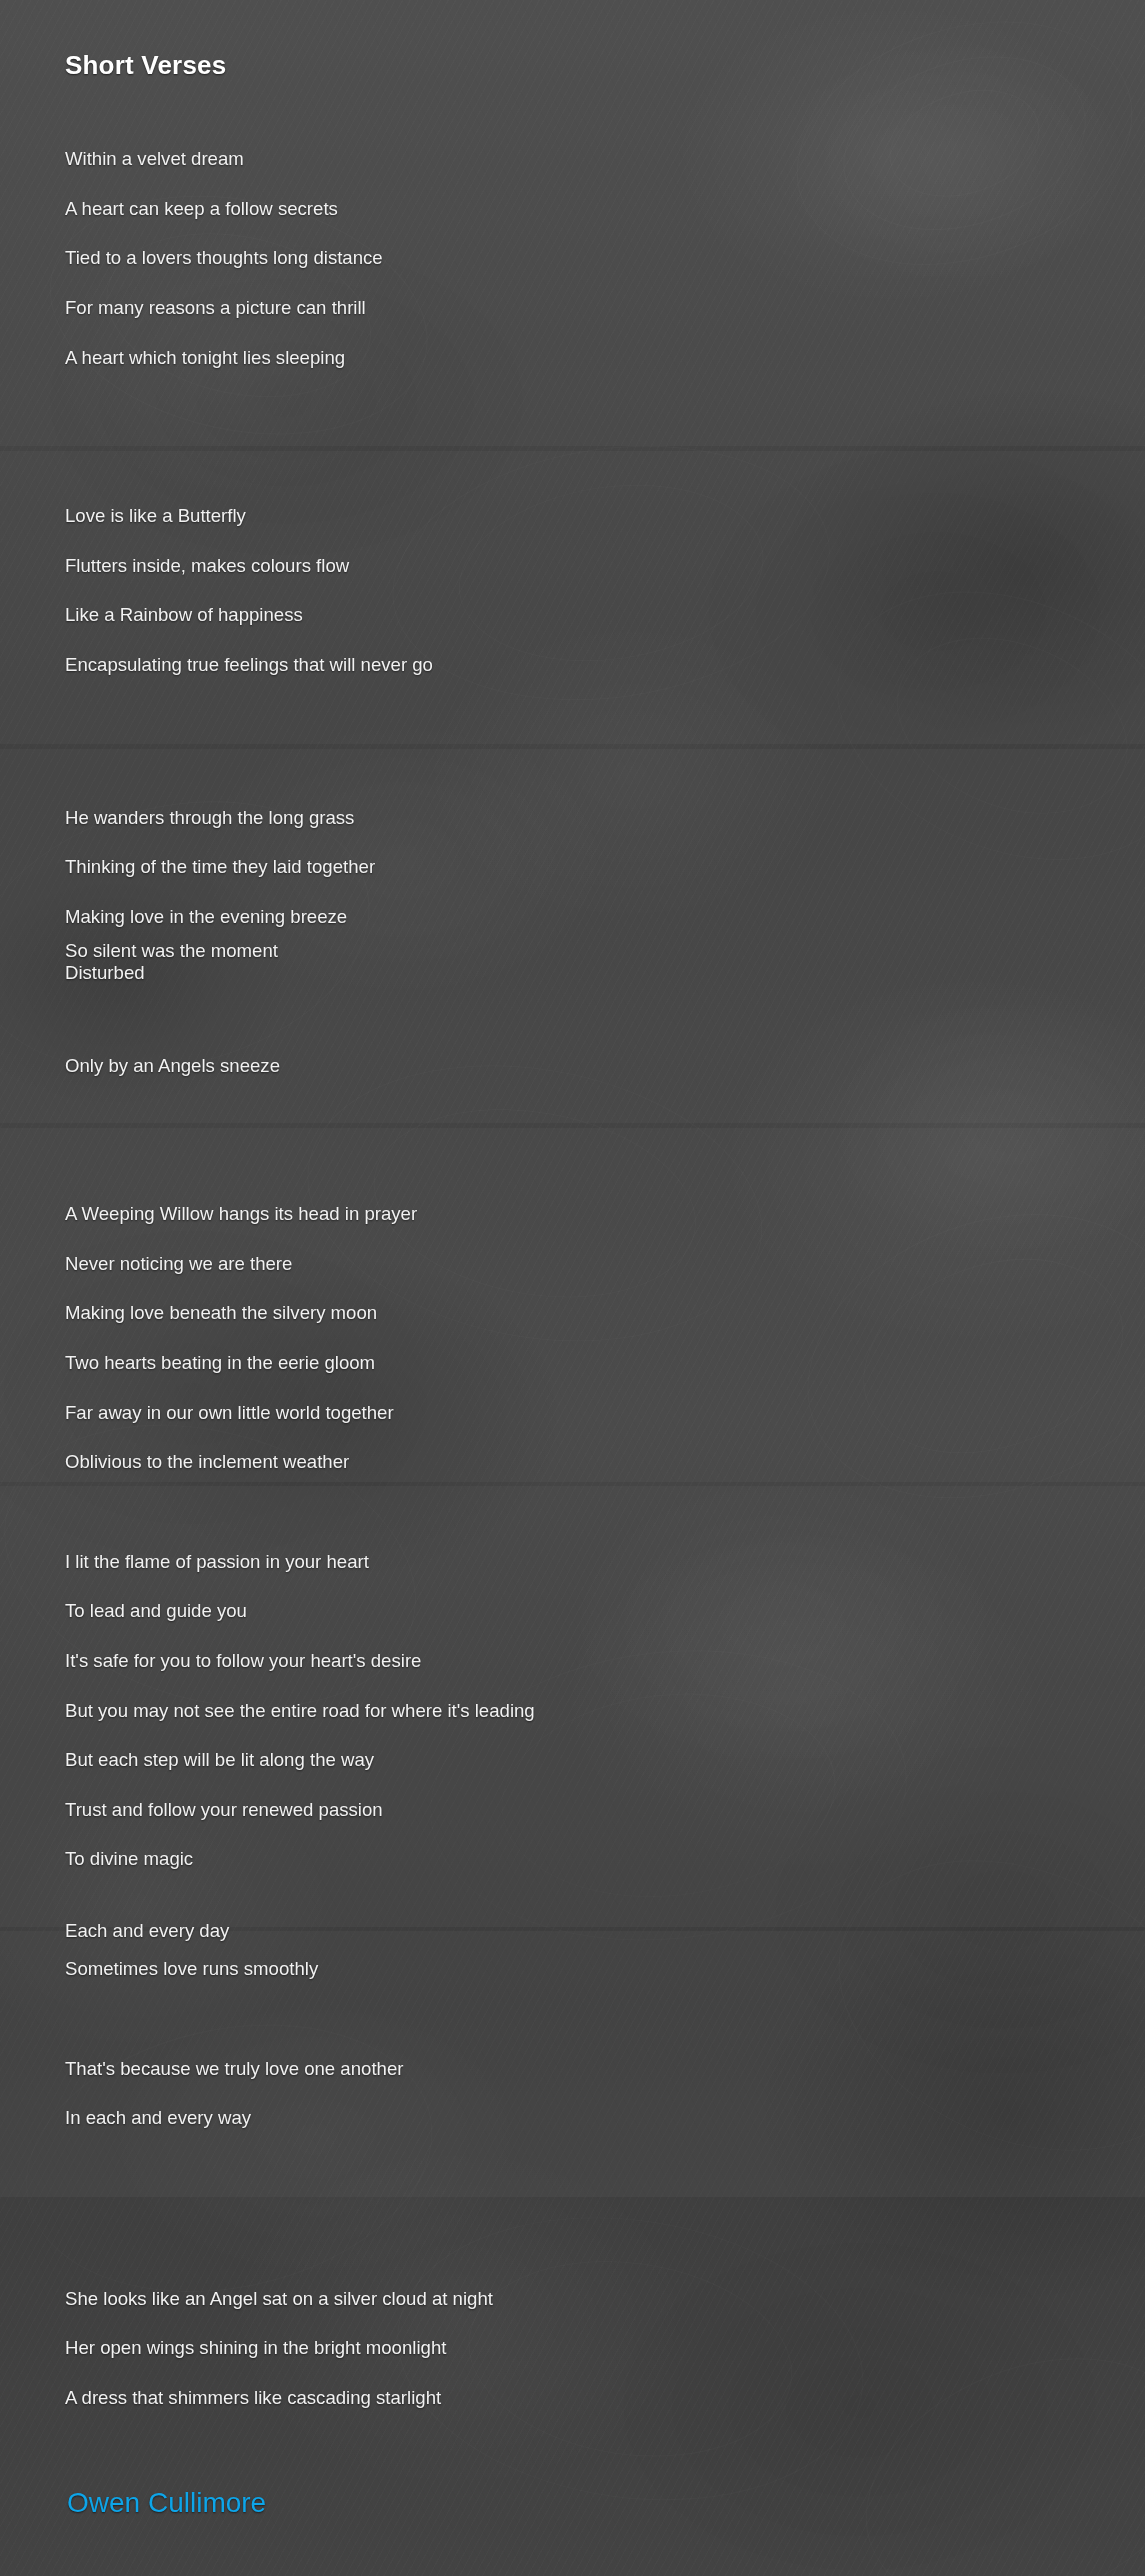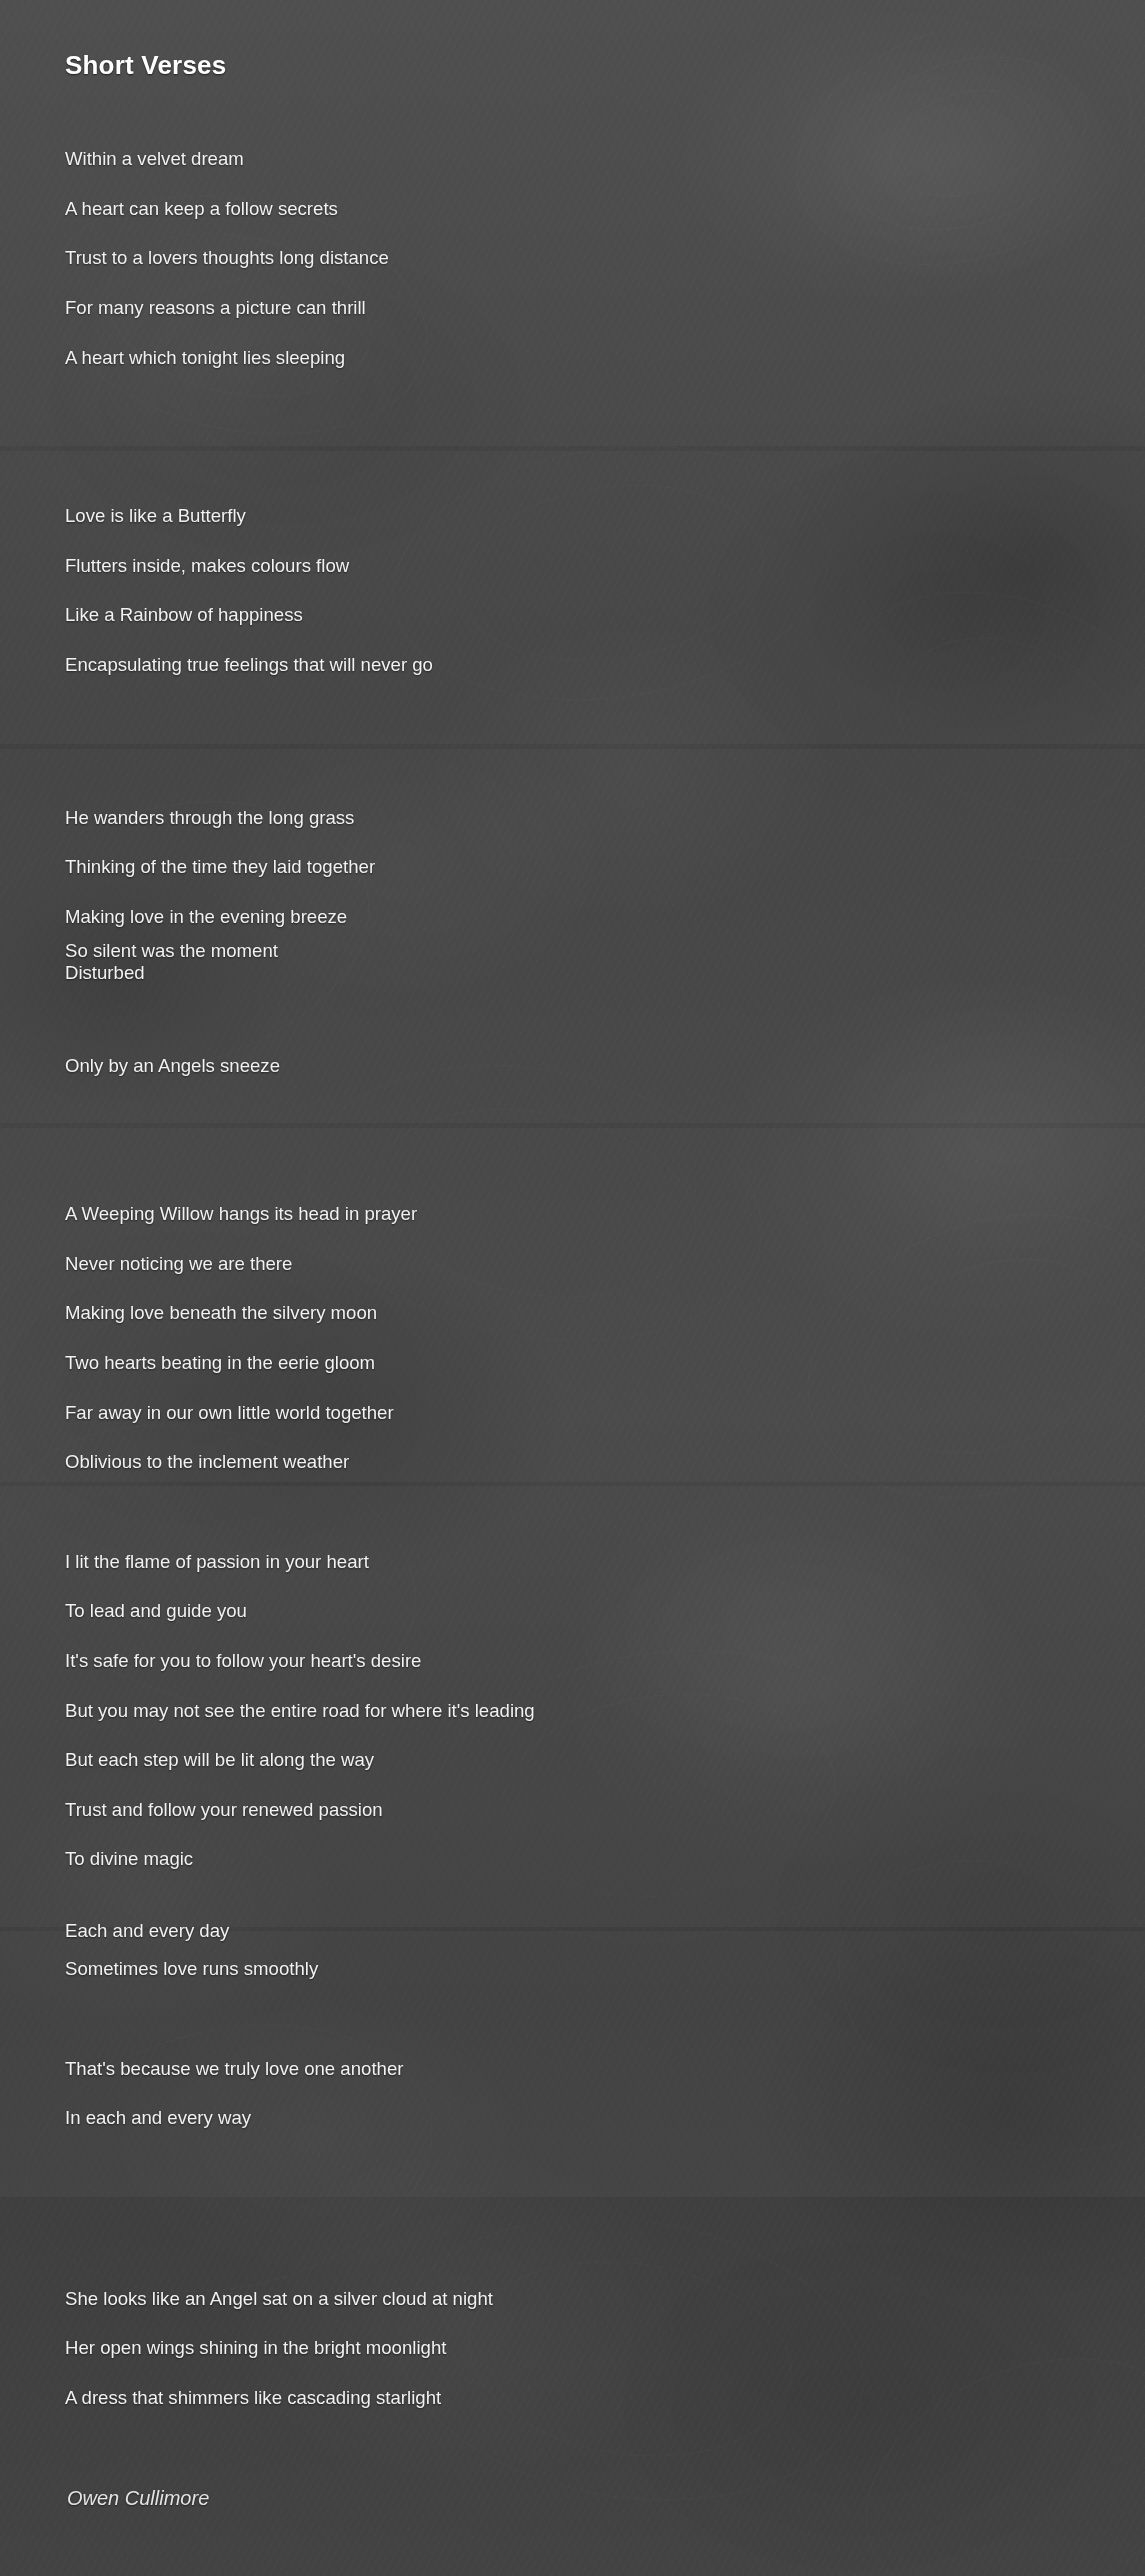--- a/index.html
+++ b/index.html
@@ -74,23 +74,22 @@
     font-weight: normal;
     color: #f2f2f2;
     white-space: nowrap;
     text-shadow: 0 1px 1.9px rgba(0,0,0,0.55);
   }
 
   .author {
     position: absolute;
     left: 67px;
     top: 2487px;
-    font-size: 20px;
-    font-style: italic;
-    color: #e5e5e5;
+    font-size: 28px;
+    color: #0ea5e9;
     text-shadow: 0 1px 1.9px rgba(0,0,0,0.55);
   }
 </style>
 </head>
 <body>
 
 <div class="bg">
   <svg class="bg-swirls" viewBox="0 0 1200 2698" preserveAspectRatio="none">
     <defs>
       <radialGradient id="sw1" cx="50%" cy="50%" r="50%">
@@ -149,21 +148,21 @@
   <div class="stanza-band" style="top:451px;height:293px;"></div>
   <div class="stanza-band" style="top:749px;height:374px;"></div>
   <div class="stanza-band" style="top:1128px;height:354px;"></div>
   <div class="stanza-band" style="top:1486px;height:441px;"></div>
   <div class="stanza-band" style="top:1931px;height:266px;"></div>
 
   <div class="title">Short Verses</div>
 
   <div class="line" style="top:148px">Within a velvet dream</div>
   <div class="line" style="top:198px">A heart can keep a follow secrets</div>
-  <div class="line" style="top:247px">Trust to a lovers thoughts long distance</div>
+  <div class="line" style="top:247px">Tied to a lovers thoughts long distance</div>
   <div class="line" style="top:297px">For many reasons a picture can thrill</div>
   <div class="line" style="top:347px">A heart which tonight lies sleeping</div>
 
   <div class="line" style="top:505px">Love is like a Butterfly</div>
   <div class="line" style="top:555px">Flutters inside, makes colours flow</div>
   <div class="line" style="top:604px">Like a Rainbow of happiness</div>
   <div class="line" style="top:654px">Encapsulating true feelings that will never go</div>
 
   <div class="line" style="top:807px">He wanders through the long grass</div>
   <div class="line" style="top:856px">Thinking of the time they laid together</div>

